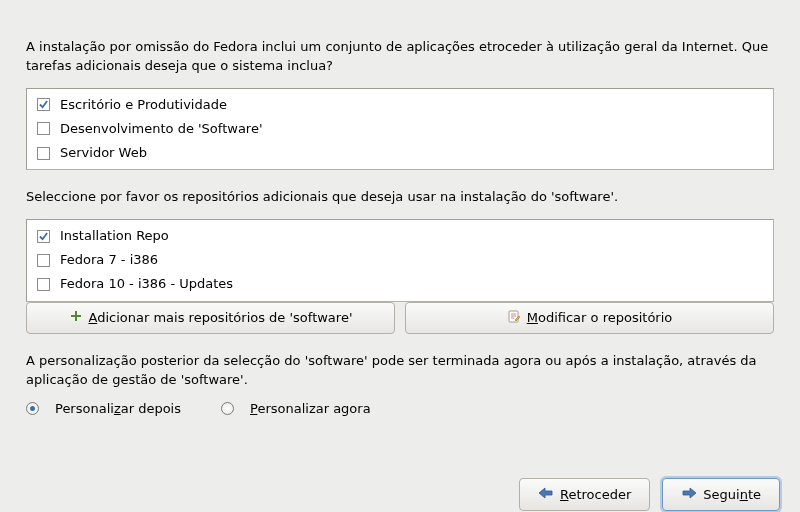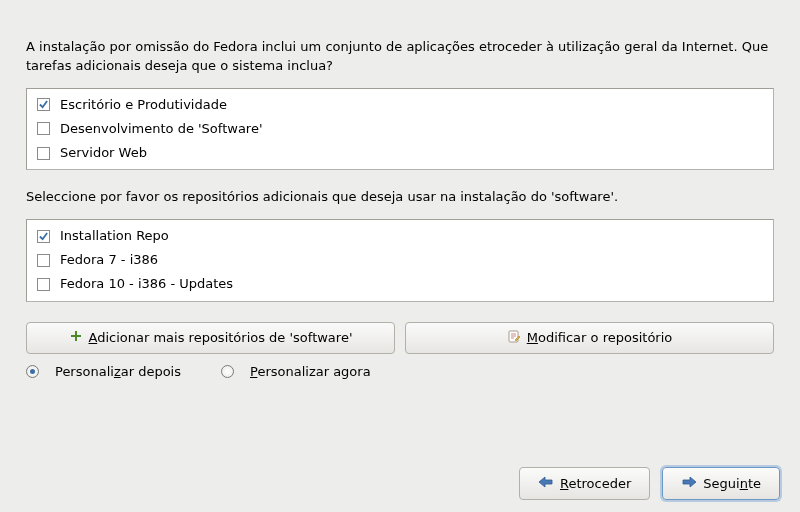--- a/index.html
+++ b/index.html
@@ -46,21 +46,21 @@
     flex-shrink: 0;
   }
   .cb .tick {
     display: none;
     width: 9px;
     height: 9px;
   }
   .cb.checked .tick { display: block; }
   .section2 { margin-top: 18px; }
   .btnrow {
-    margin-top: 20px;
+    margin-top: 0;
     display: flex;
     gap: 10px;
   }
   .btn {
     flex: 1;
     height: 32px;
     background: linear-gradient(#fafafa, #e7e6e3);
     border: 1px solid #b3b0aa;
     border-radius: 4px;
     display: inline-flex;
@@ -91,21 +91,21 @@
     align-items: center; justify-content: center;
   }
   .rcircle .dot {
     width: 5px; height: 5px; border-radius: 50%;
     background: #3a6ea5;
     display: none;
   }
   .rcircle.on .dot { display: block; }
   .footer {
     position: absolute;
-    bottom: 12px;
+    bottom: 1px;
     right: 20px;
     display: flex;
     gap: 12px;
   }
   .navbtn {
     height: 33px;
     padding: 0 18px;
     background: linear-gradient(#fbfbfa,#e6e5e2);
     border: 1px solid #b3b0aa;
     border-radius: 4px;
@@ -181,20 +181,21 @@
         <svg width="14" height="14" viewBox="0 0 14 14">
             <rect x="2" y="2" width="9" height="11" rx="1" fill="#fff" stroke="#a98" stroke-width="1"></rect>
             <path d="M4 5h5M4 7h5M4 9h3" stroke="#c88" stroke-width="1"></path>
             <path d="M8 11 L12 7 L13 8 L9 12 Z" fill="#e6b84a" stroke="#a37a20" stroke-width=".6"></path>
           </svg>
       </span>
       <span><span class="u">M</span><span>odificar o repositório</span></span>
     </div>
   </div>
 
+  <div class="intro" style="margin-top:18px">A personalização posterior da selecção do 'software' pode ser terminada agora ou após a instalação, através da aplicação de gestão de 'software'.</div>
 
   <div class="radiorow">
     <label class="radio">
       <span class="rcircle on" id="r-later">
           <span class="dot"></span>
         </span>
       <span><span>Personali</span><span class="u">z</span><span>ar depois</span></span>
     </label>
     <label class="radio">
       <span class="rcircle" id="r-now"></span>

